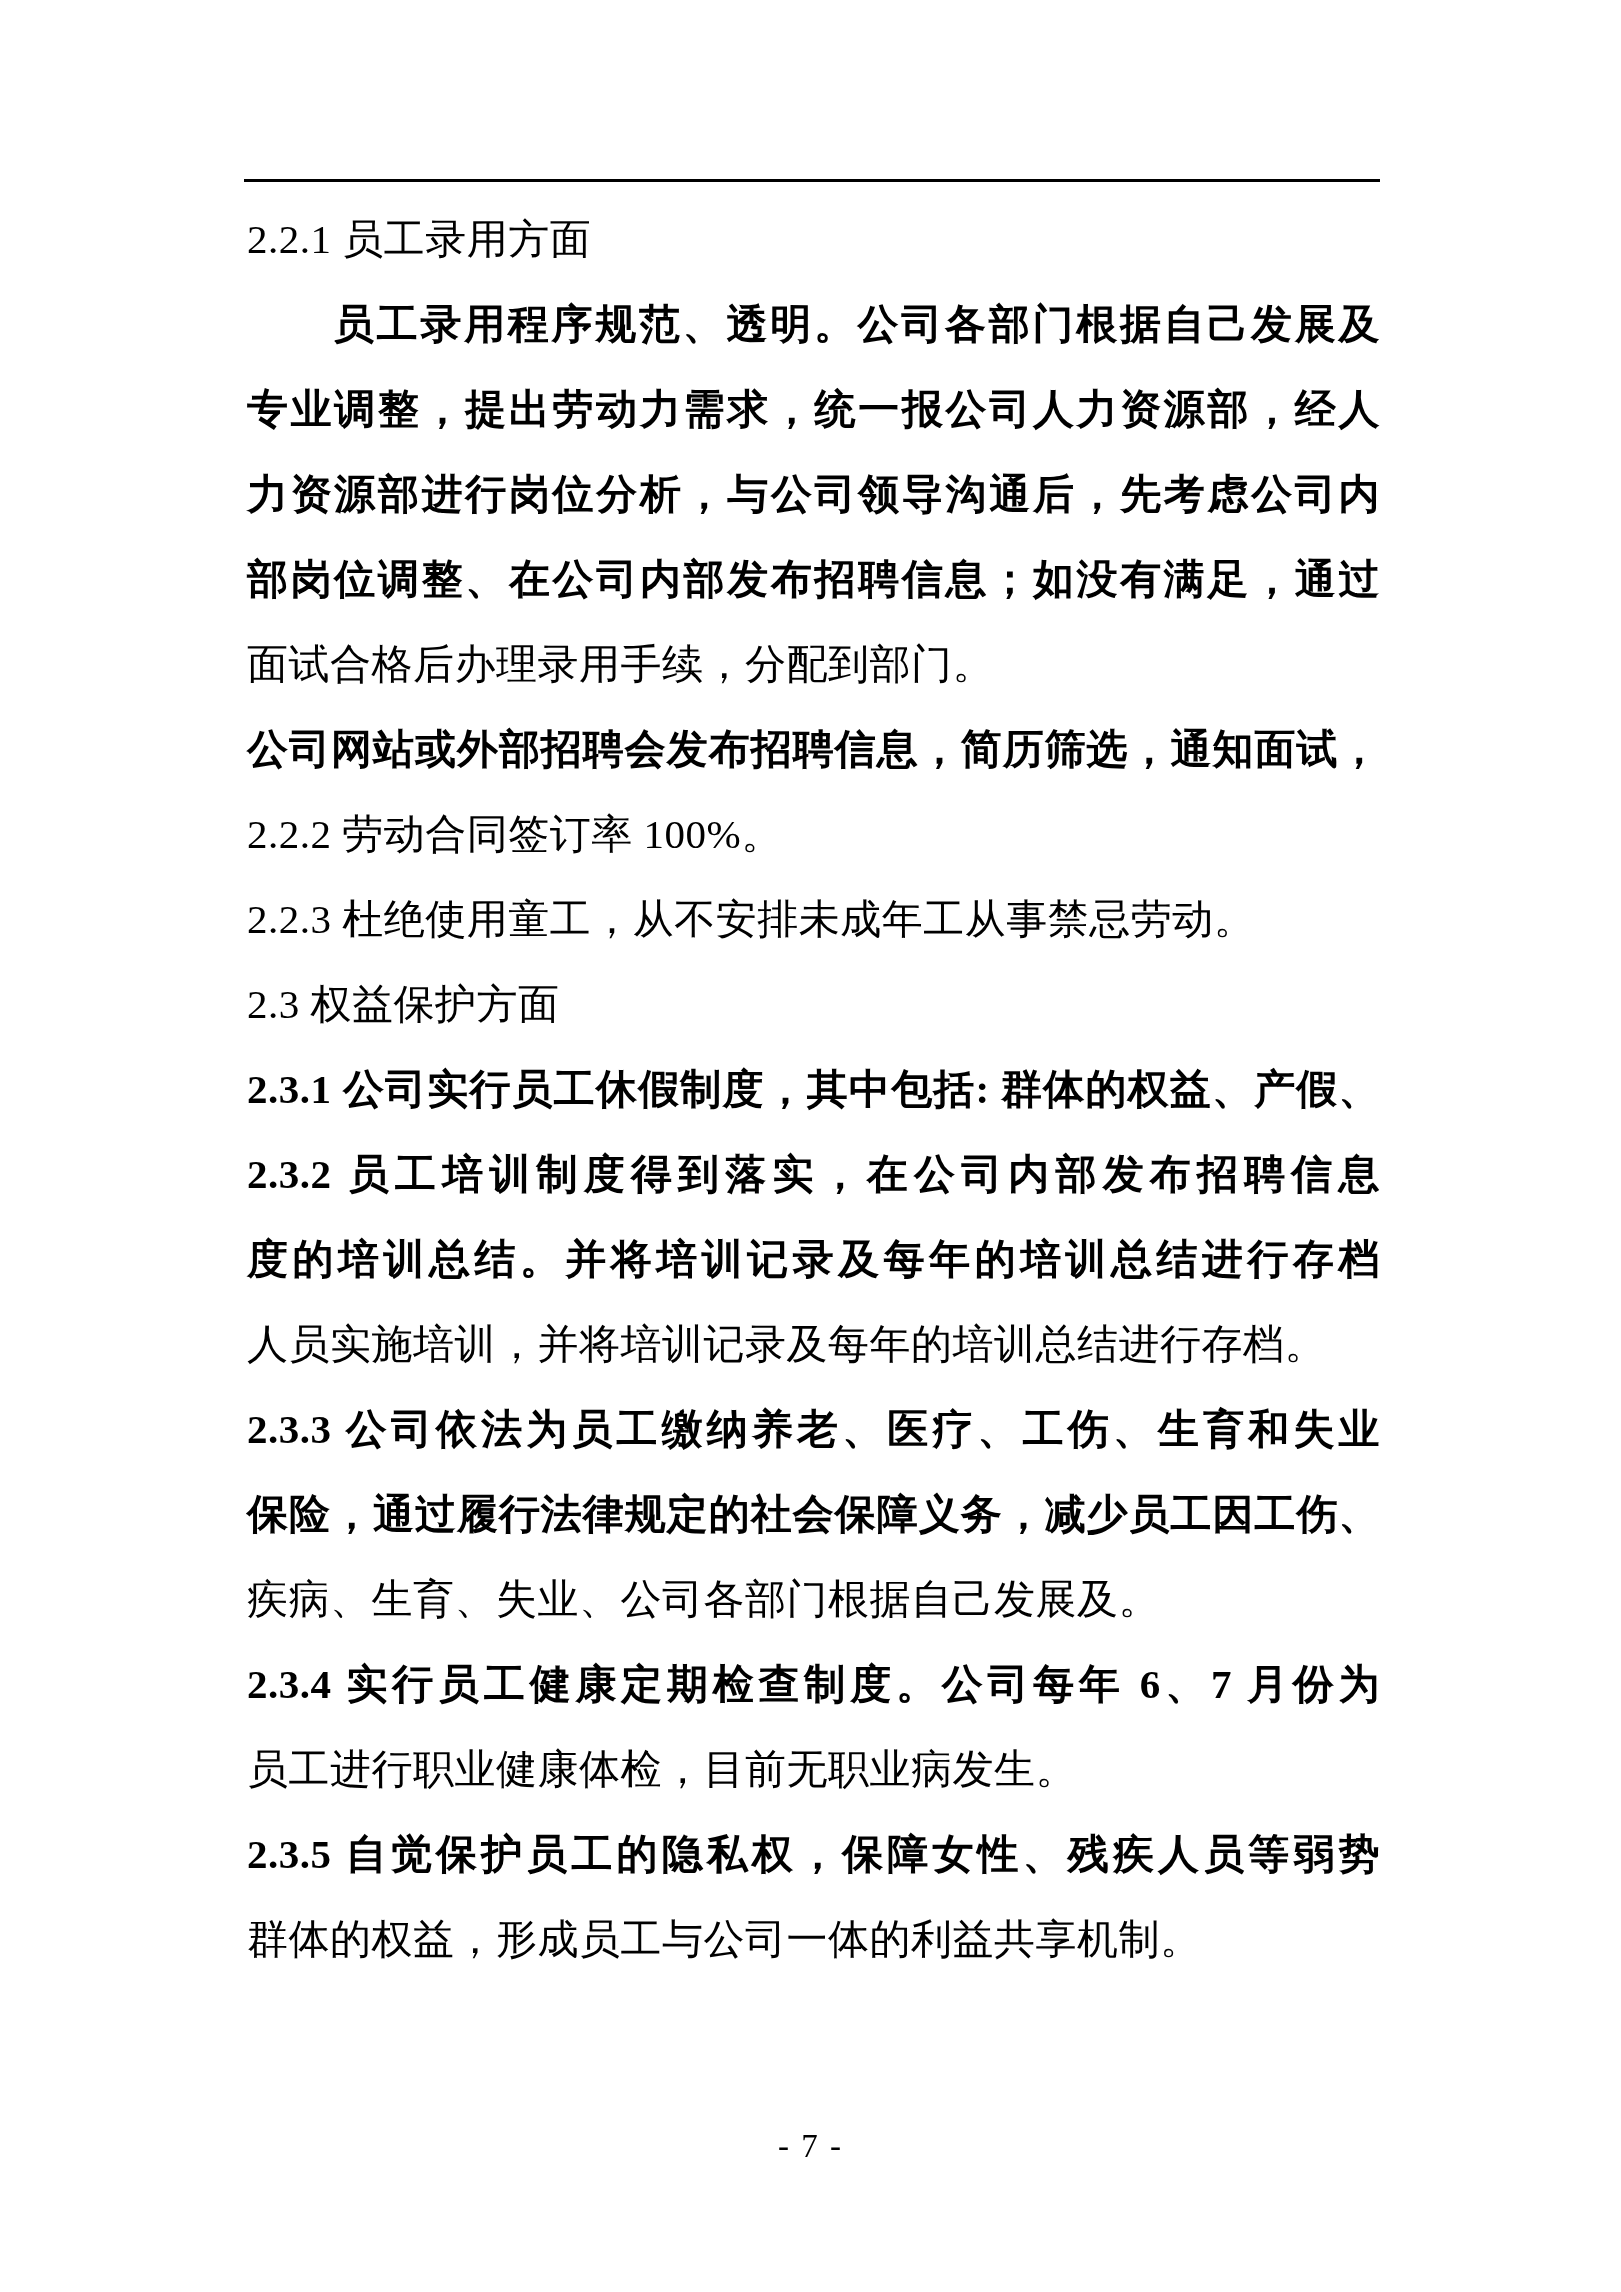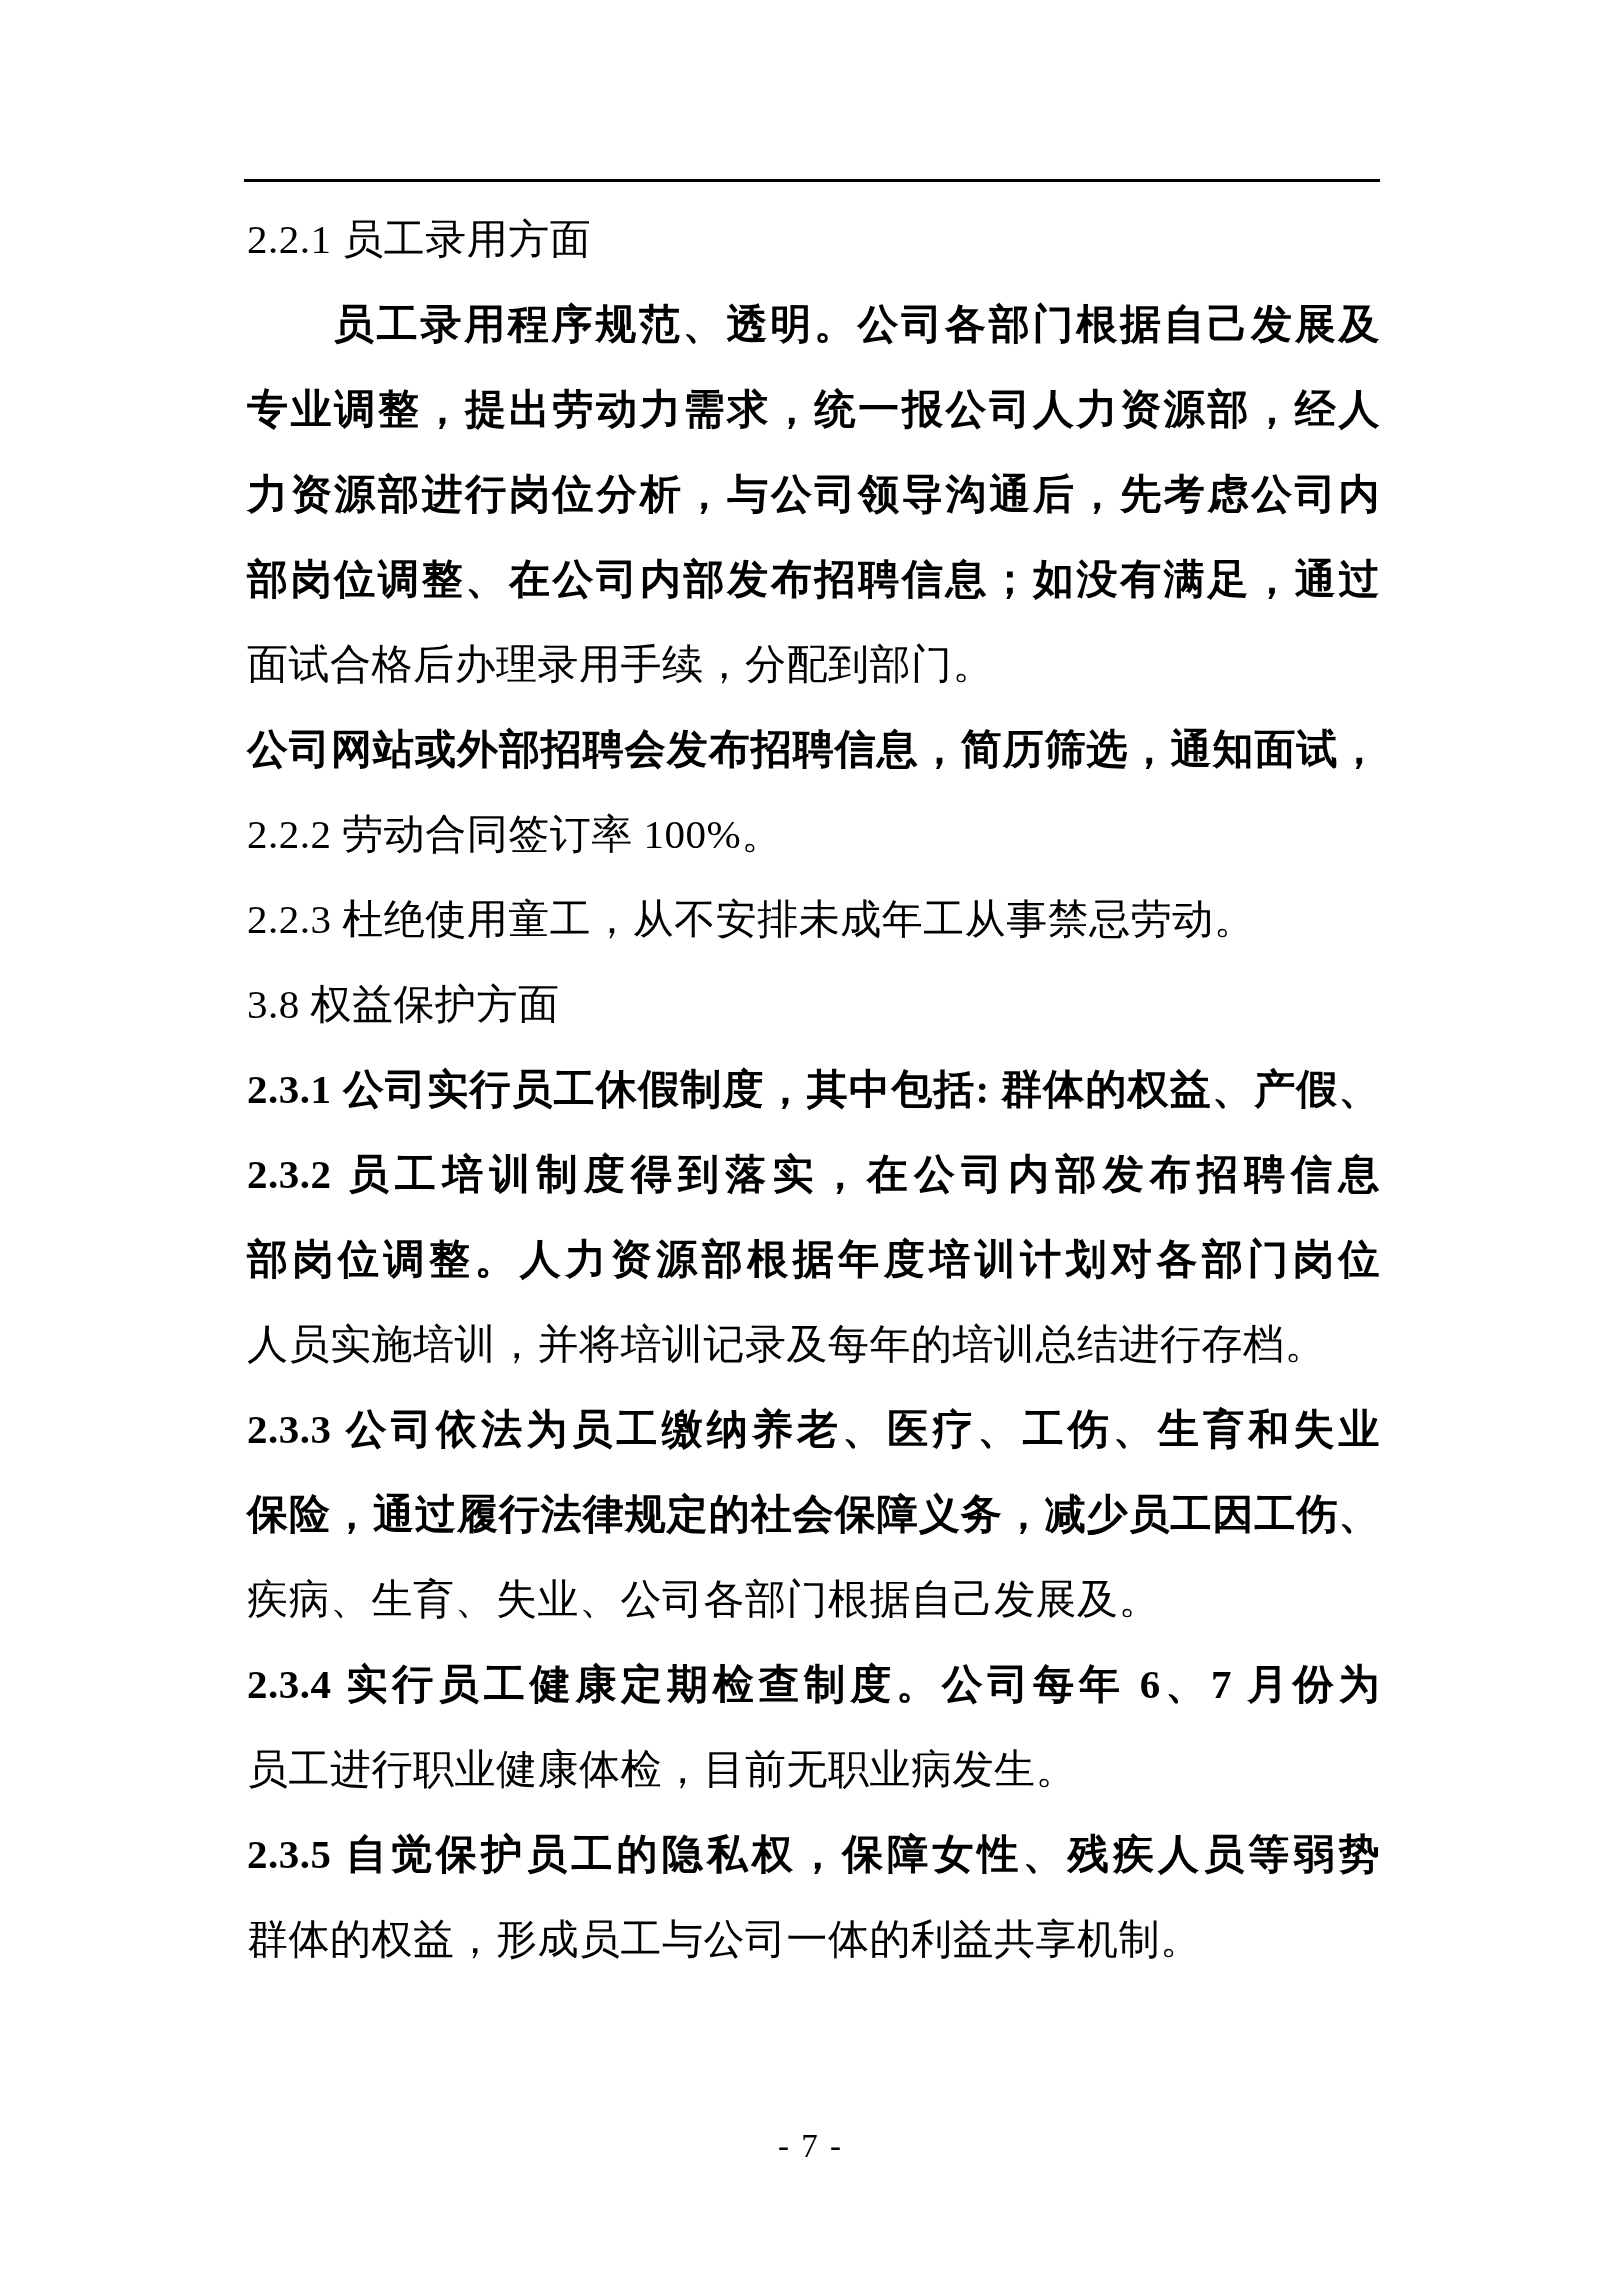--- a/index.html
+++ b/index.html
@@ -78,24 +78,24 @@
 
   <div class="line">2.2.1 员工录用方面</div>
       <div class="line justify indent">员工录用程序规范、透明。公司各部门根据自己发展及</div>
       <div class="line justify">专业调整，提出劳动力需求，统一报公司人力资源部，经人</div>
       <div class="line justify">力资源部进行岗位分析，与公司领导沟通后，先考虑公司内</div>
       <div class="line justify">部岗位调整、在公司内部发布招聘信息；如没有满足，通过</div>
       <div class="line">面试合格后办理录用手续，分配到部门。</div>
       <div class="line justify">公司网站或外部招聘会发布招聘信息，简历筛选，通知面试，</div>
       <div class="line">2.2.2 劳动合同签订率 100%。</div>
       <div class="line">2.2.3 杜绝使用童工，从不安排未成年工从事禁忌劳动。</div>
-      <div class="line">3.8 权益保护方面</div>
+      <div class="line">2.3 权益保护方面</div>
       <div class="line justify">2.3.1 公司实行员工休假制度，其中包括: 群体的权益、产假、</div>
       <div class="line justify">2.3.2 员工培训制度得到落实，在公司内部发布招聘信息</div>
-      <div class="line justify">部岗位调整。人力资源部根据年度培训计划对各部门岗位</div>
+      <div class="line justify">度的培训总结。并将培训记录及每年的培训总结进行存档</div>
       <div class="line">人员实施培训，并将培训记录及每年的培训总结进行存档。</div>
       <div class="line justify">2.3.3 公司依法为员工缴纳养老、医疗、工伤、生育和失业</div>
       <div class="line justify">保险，通过履行法律规定的社会保障义务，减少员工因工伤、</div>
       <div class="line">疾病、生育、失业、公司各部门根据自己发展及。</div>
       <div class="line justify">2.3.4 实行员工健康定期检查制度。公司每年 6、7 月份为</div>
       <div class="line">员工进行职业健康体检，目前无职业病发生。</div>
       <div class="line justify">2.3.5 自觉保护员工的隐私权，保障女性、残疾人员等弱势</div>
       <div class="line">群体的权益，形成员工与公司一体的利益共享机制。</div>
     </div>
 

